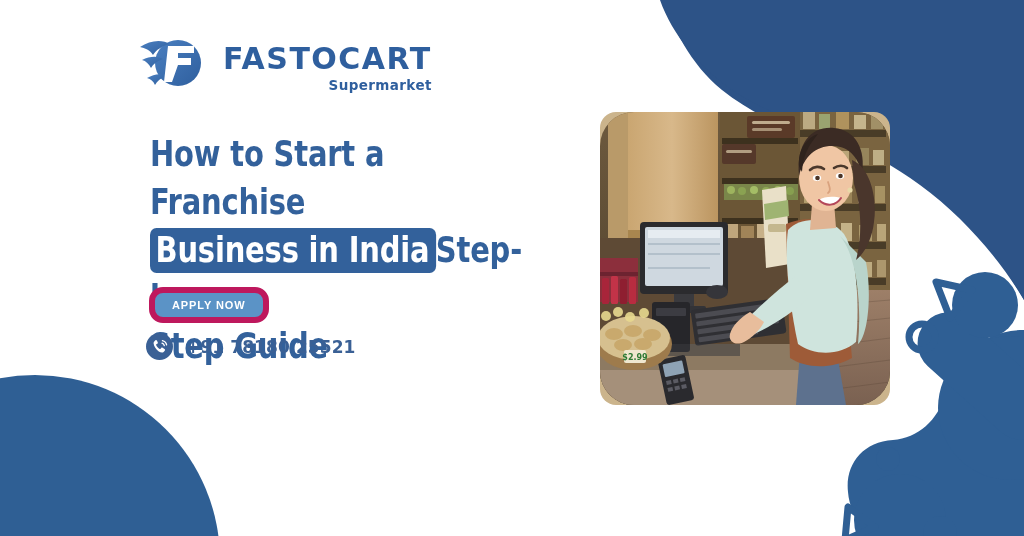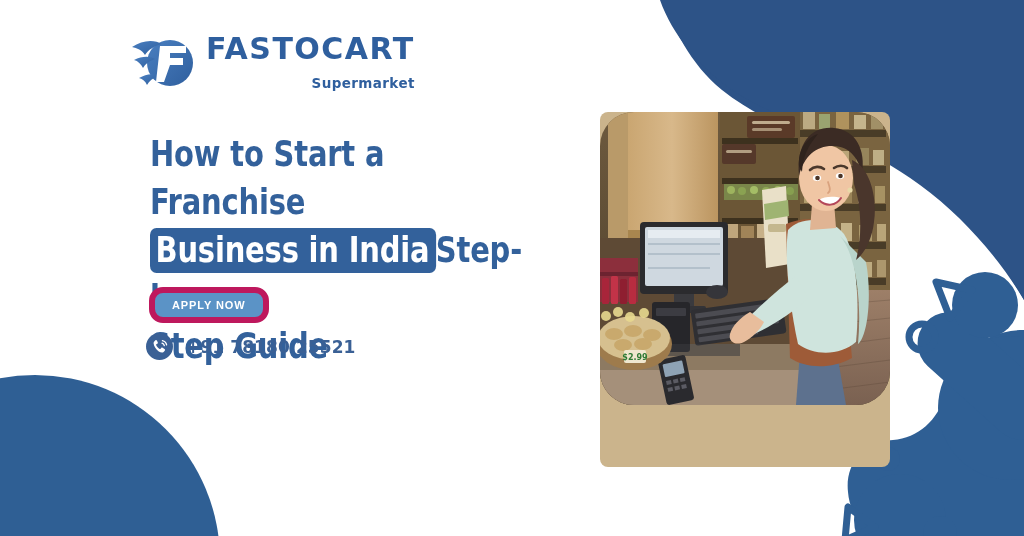--- a/index.html
+++ b/index.html
@@ -23,25 +23,25 @@
     position: absolute;
     inset: 0;
     width: 1024px;
     height: 536px;
     pointer-events: none;
   }
 
   
   .logo-wrap {
     position: absolute;
-    left: 132px;
+    left: 140px;
     top: 34px;
     display: flex;
-    align-items: flex-start;
-    gap: 12px;
+    align-items: flex-end;
+    gap: 21px;
   }
   .logo-mark {
     width: 62px;
     height: 58px;
     flex: 0 0 auto;
   }
   .logo-text {
     display: flex;
     flex-direction: column;
     align-items: flex-end;
@@ -52,21 +52,21 @@
     font-weight: bold;
     letter-spacing: 1.5px;
     color: #2f5f9e;
     font-family: "DejaVu Sans", sans-serif;
   }
   .logo-sub {
     font-size: 13.5px;
     font-weight: bold;
     letter-spacing: 0.4px;
     color: #2f5f9e;
-    margin-top: 13px;
+    margin-top: 5px;
     font-family: "DejaVu Sans", sans-serif;
   }
 
   
   .headline {
     position: absolute;
     left: 150px;
     top: 130px;
     width: 420px;
     font-family: "DejaVu Sans Condensed", "Liberation Sans Narrow", "Liberation Sans", sans-serif;
@@ -134,22 +134,22 @@
     font-family: "DejaVu Sans", sans-serif;
     letter-spacing: 0.1px;
   }
 
   
   .photo {
     position: absolute;
     left: 600px;
     top: 112px;
     width: 290px;
-    height: 355px;
-    border-radius: 8px;
+    height: 293px;
+    border-radius: 16px;
     overflow: hidden;
     background: #cbb48c;
   }
   .photo svg { display: block; }
 </style>
 </head>
 <body>
 
 <div id="banner">
 

